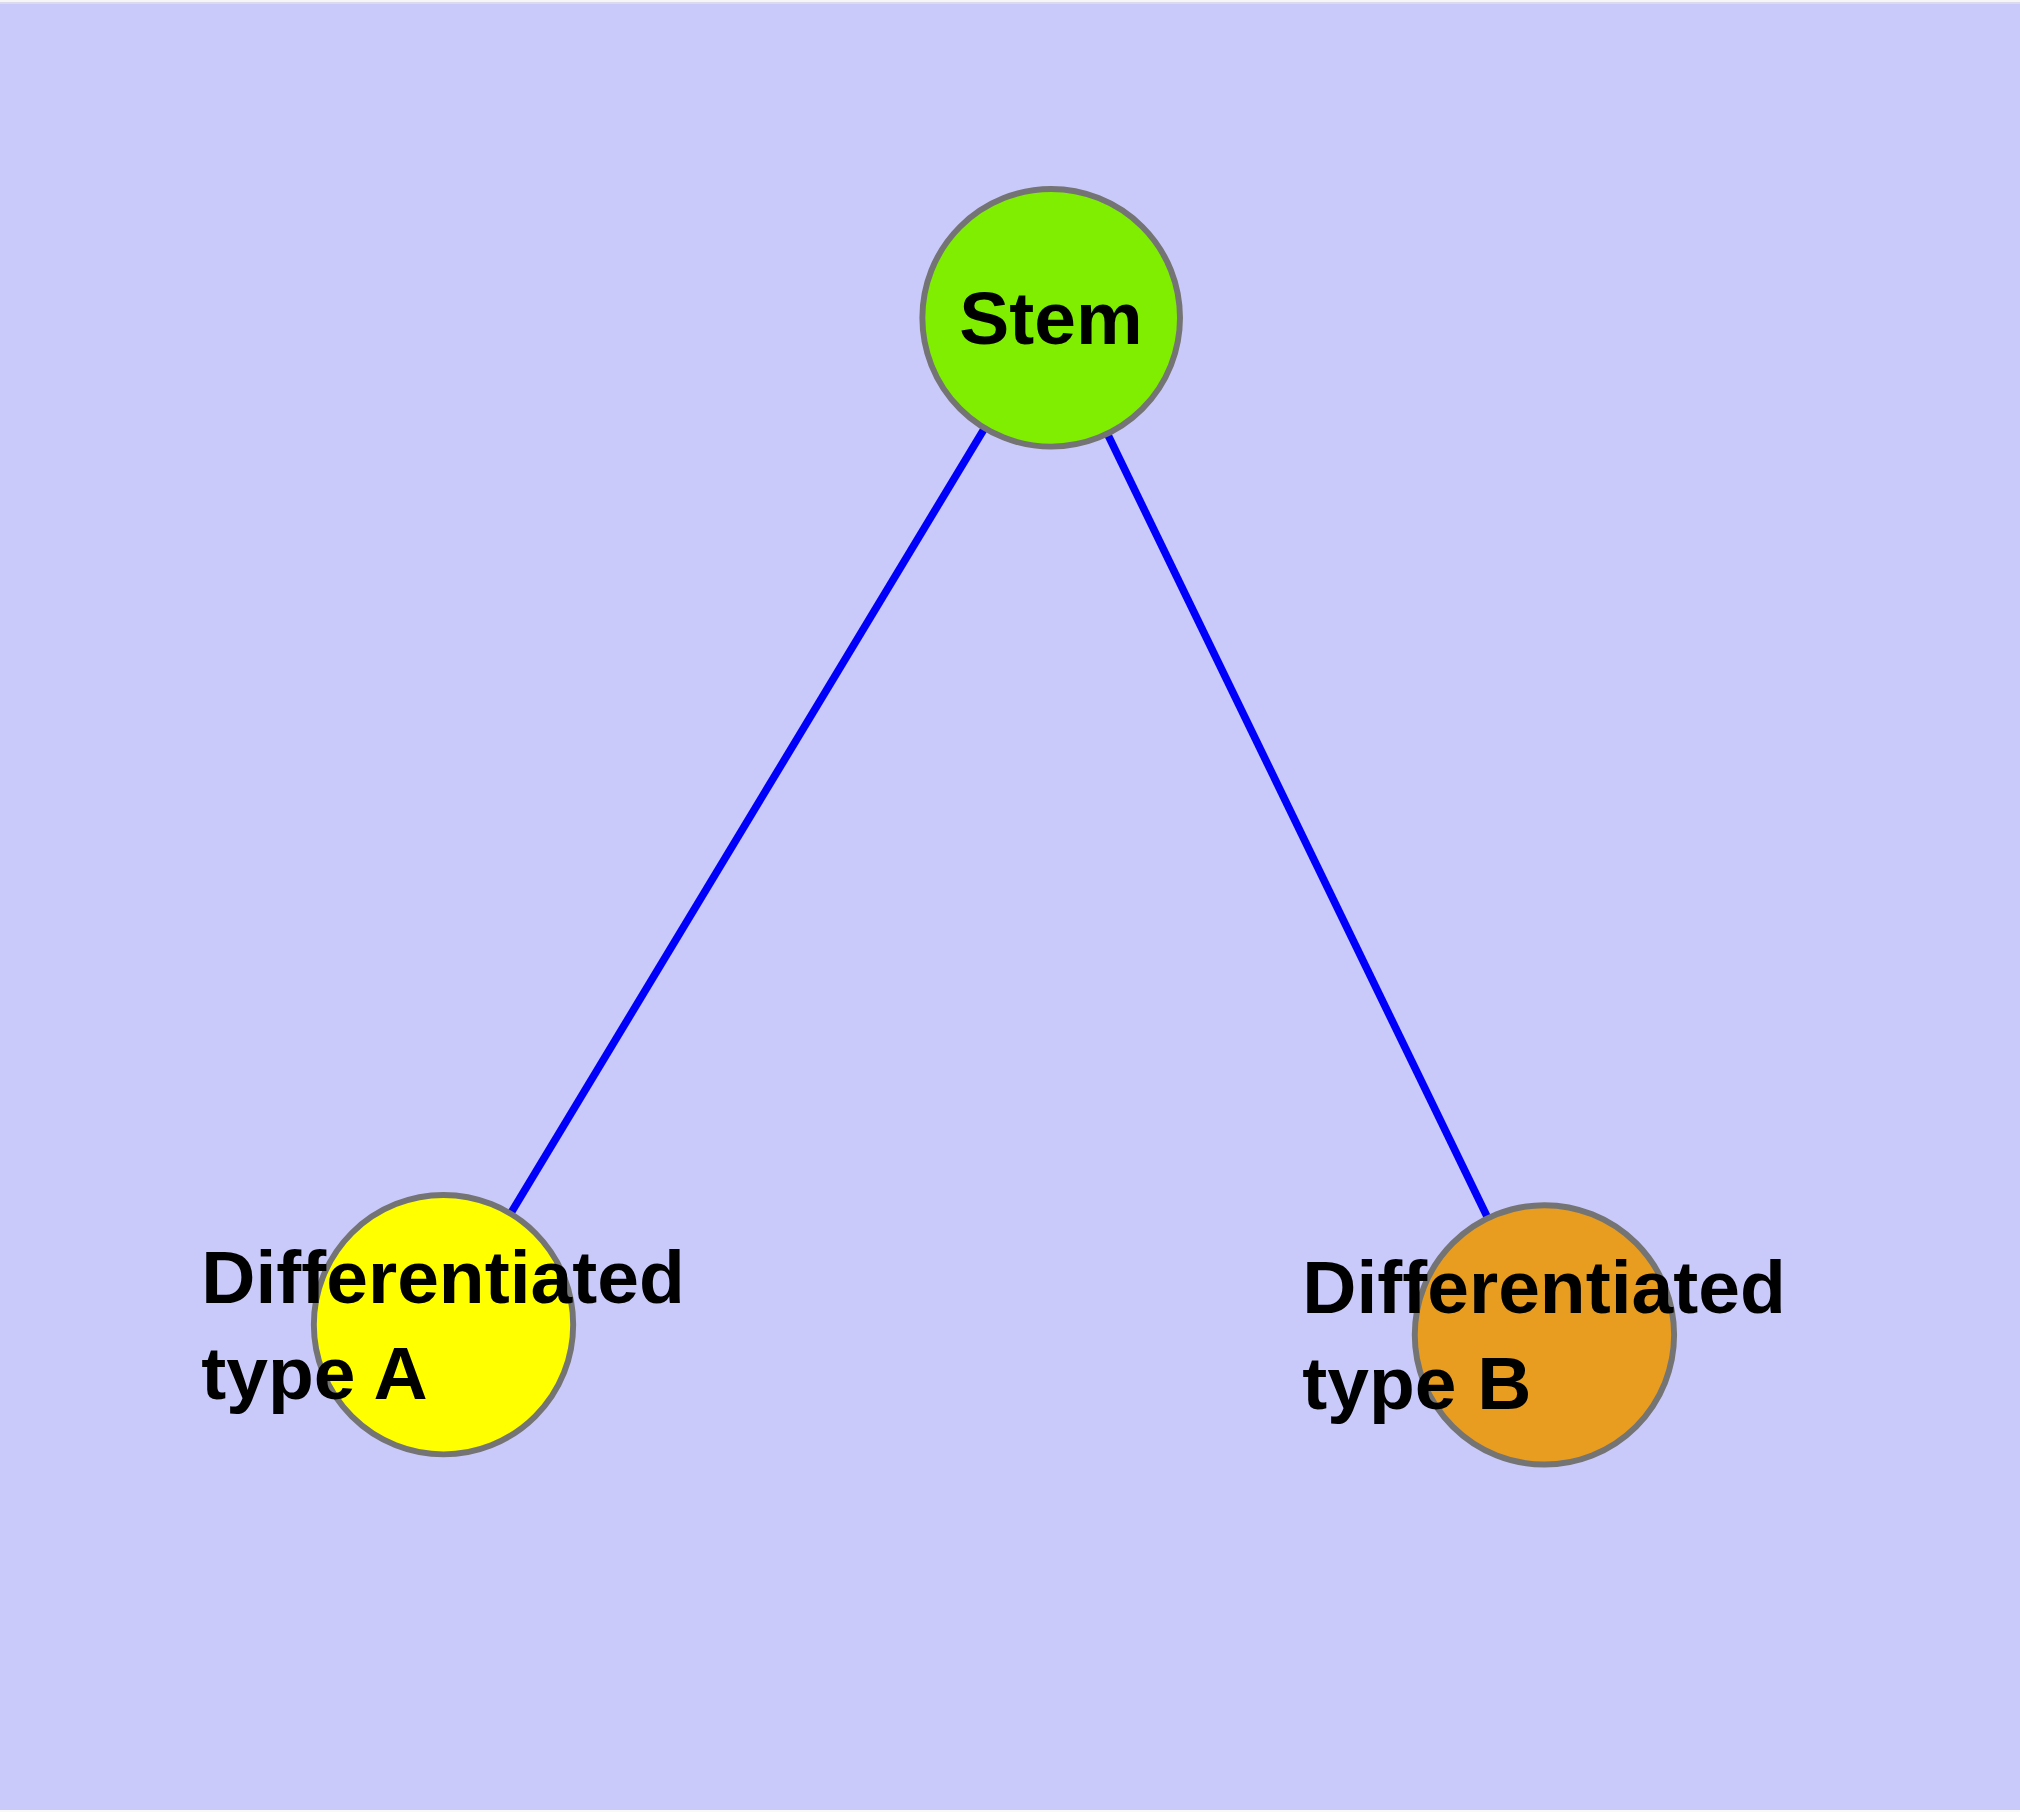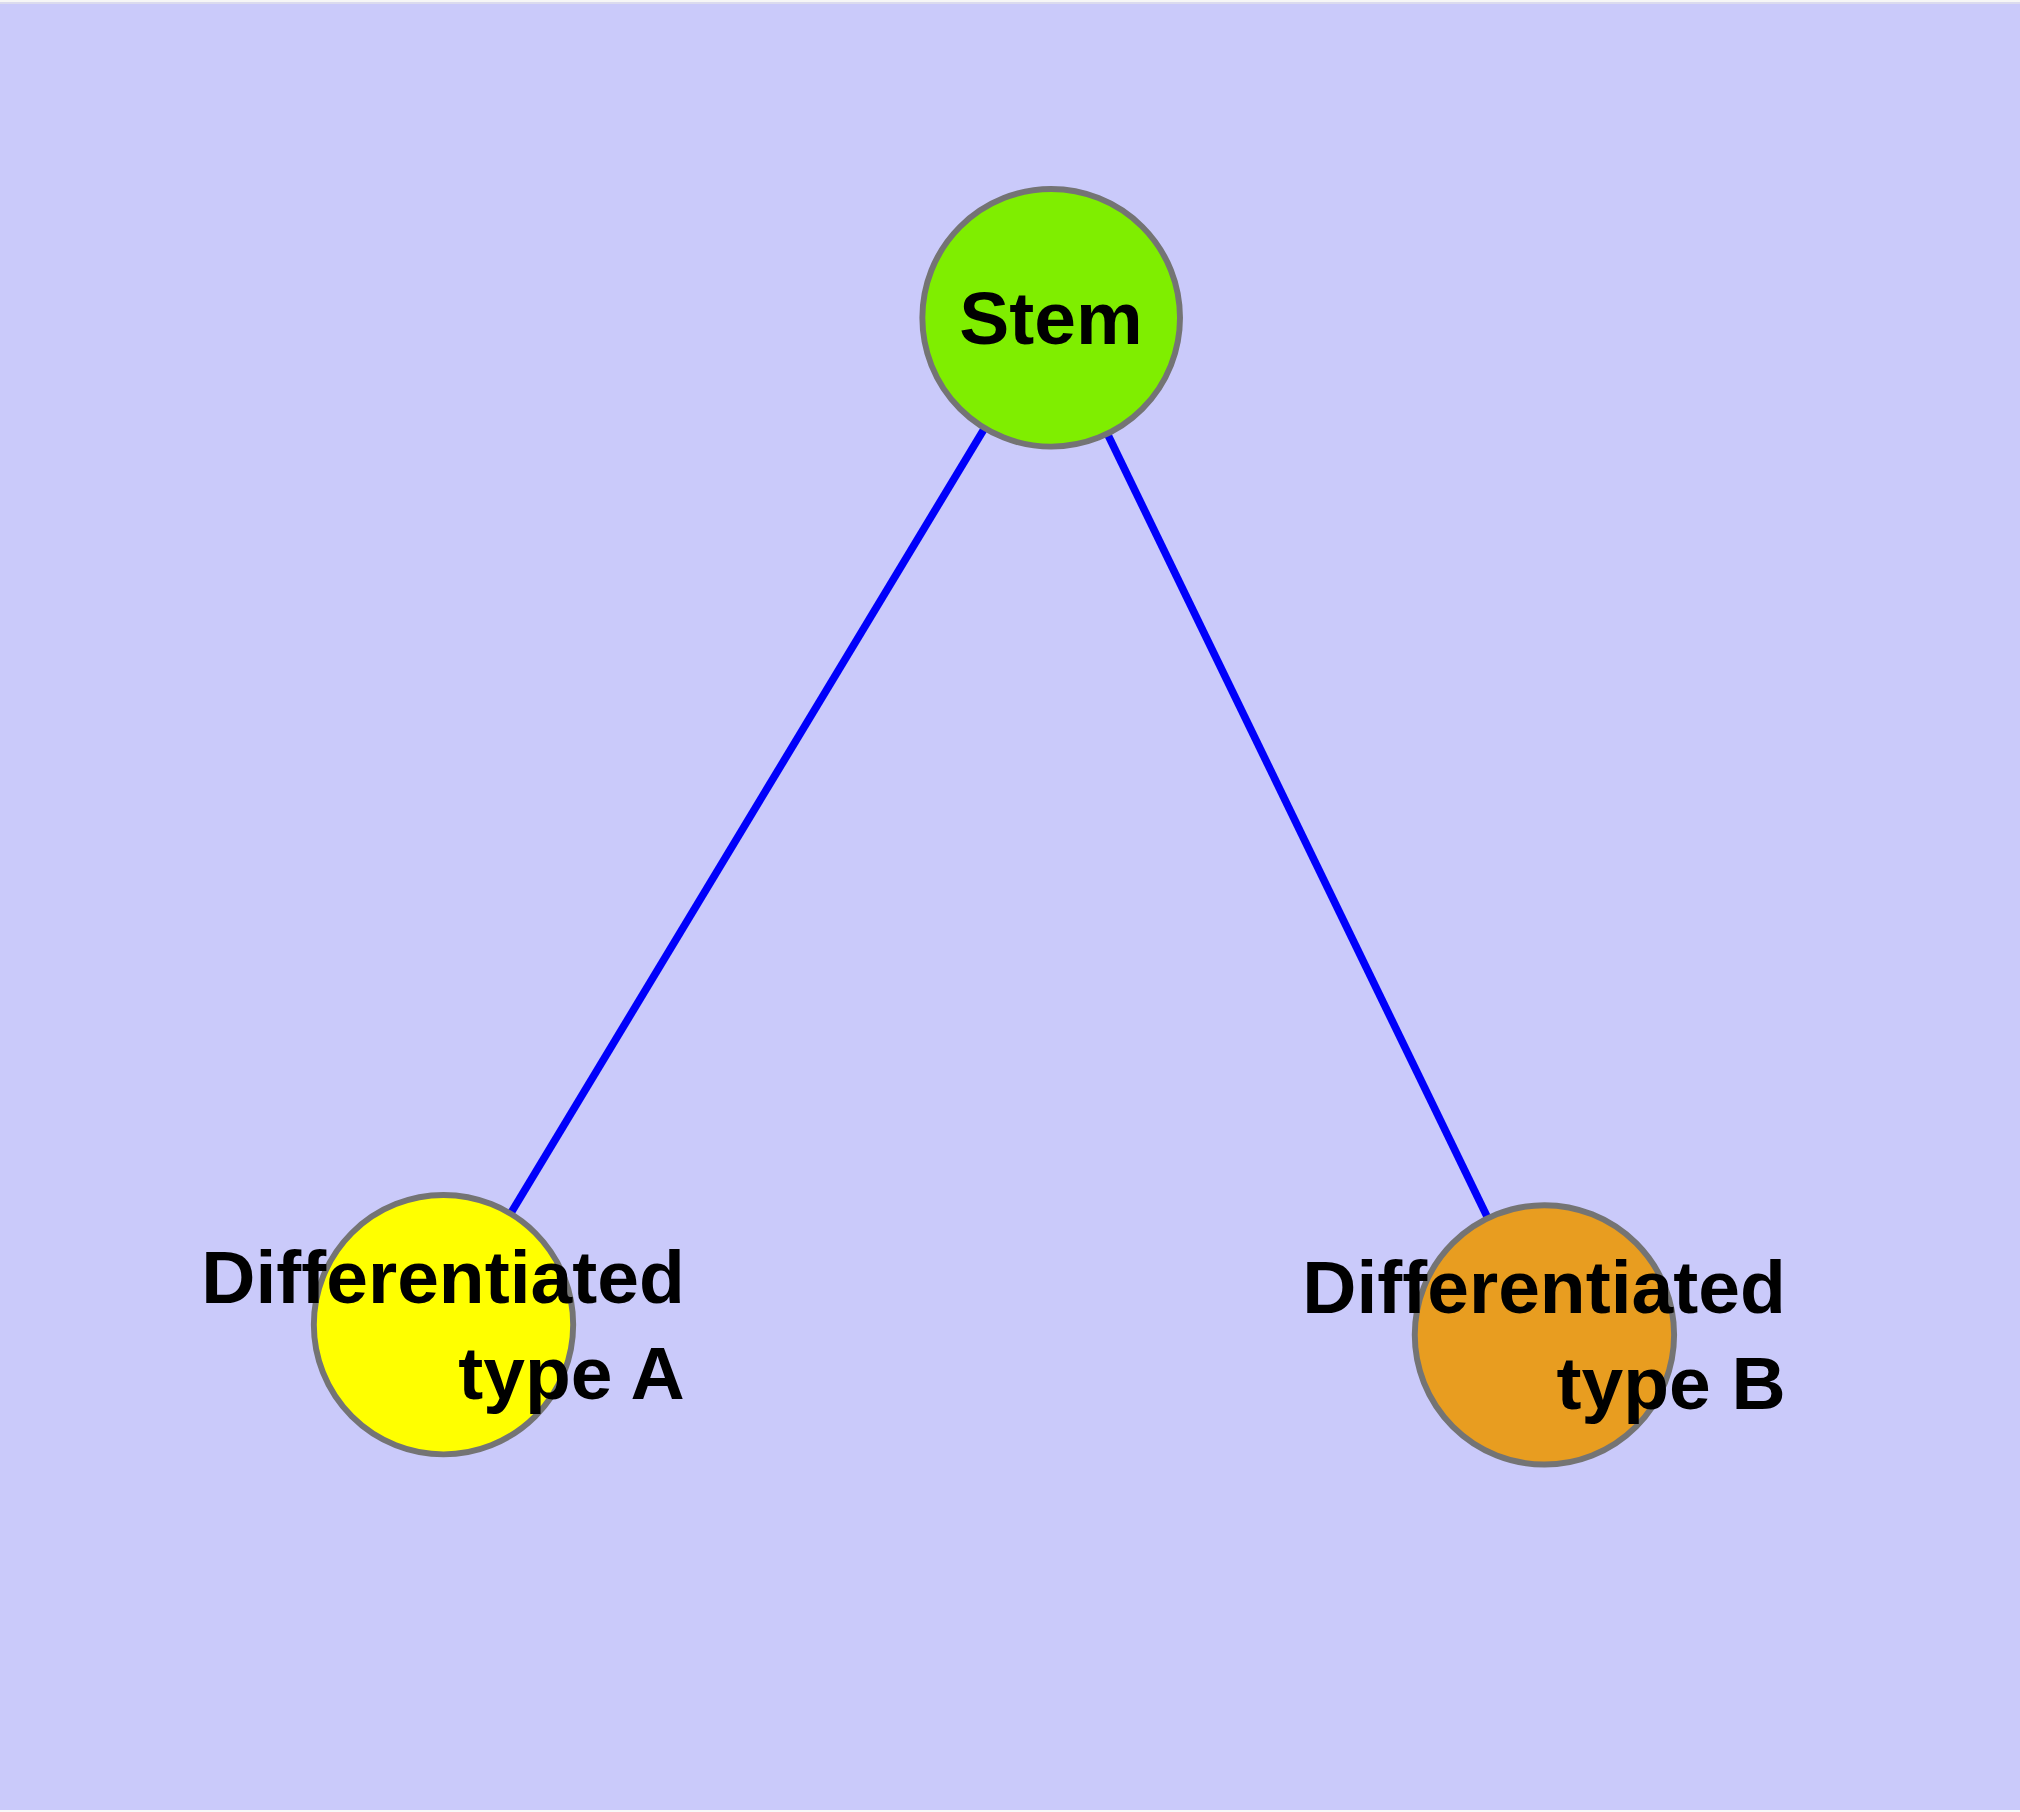--- a/index.html
+++ b/index.html
@@ -34,21 +34,21 @@
   .graph-svg circle {
     stroke-width: 7px;
   }
   .node-label {
     position: absolute;
     transform: translate(-50%, -50%);
     font-weight: bold;
     font-size: 75px;
     line-height: 96px;
     color: #000000;
-    text-align: right;
+    text-align: left;
     white-space: pre-line;
     letter-spacing: 0px;
     pointer-events: none;
   }
   .strip {
     position: absolute;
     left: 0;
     width: 100%;
   }
   .strip.top-white    { top: 0;    height: 1.7px; background: #F6F6F6; }

